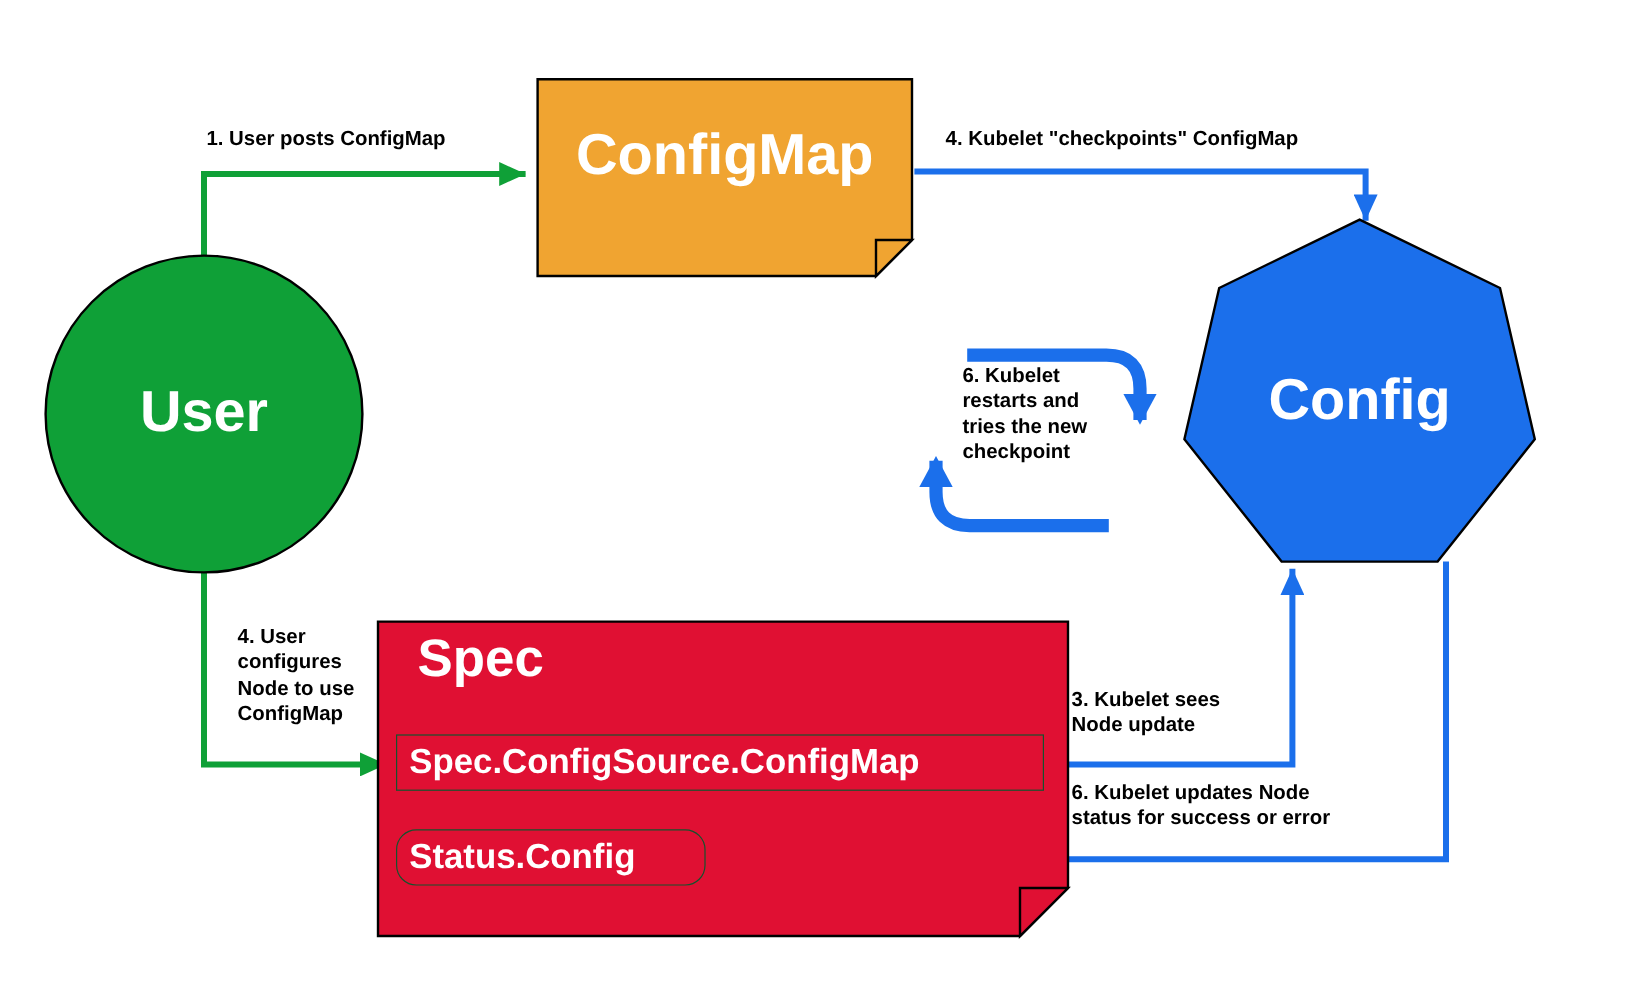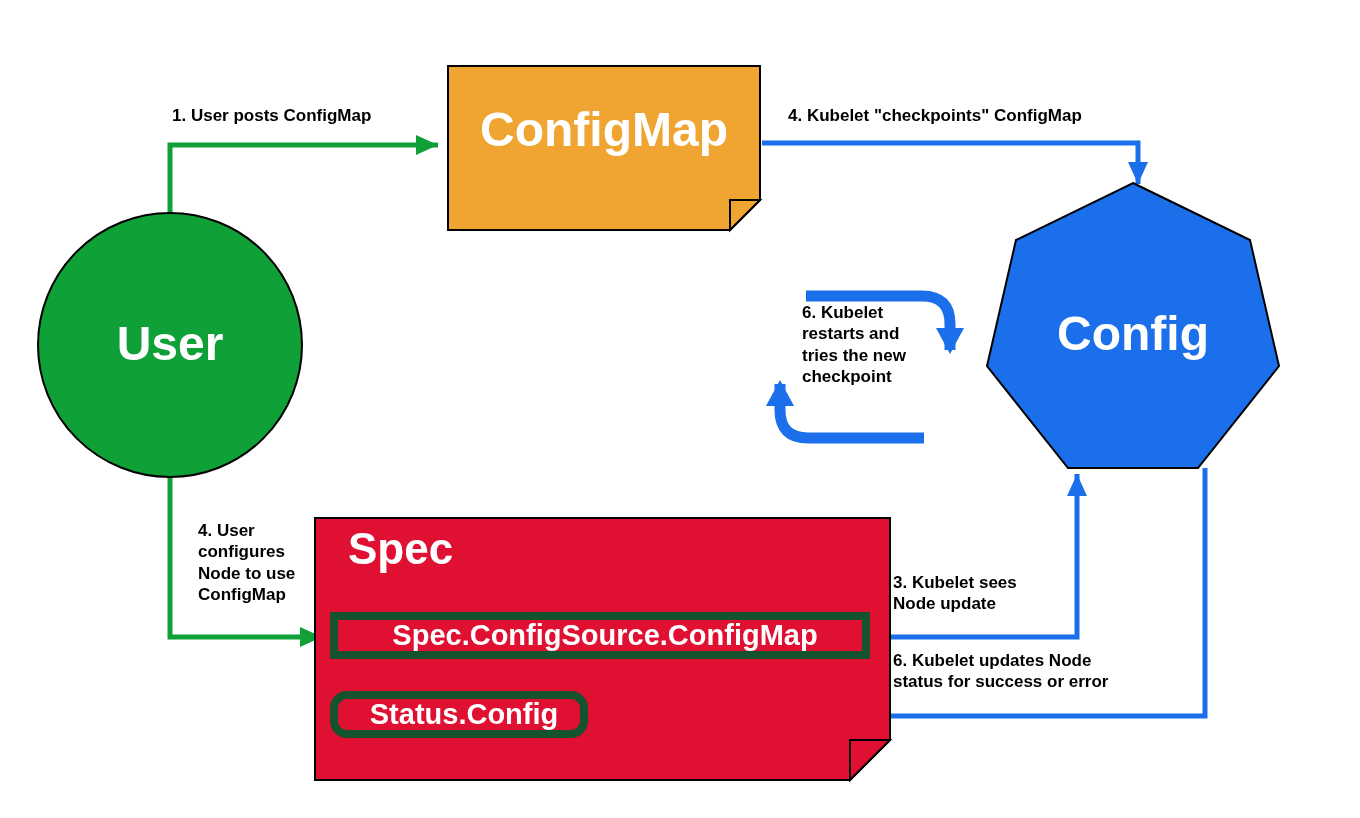--- a/index.html
+++ b/index.html
@@ -53,29 +53,28 @@
     font-weight:bold;
     text-align:center;
   }
   .title-user{ left:38px; top:316px; width:264px; font-size:48px; }
   .title-configmap{ left:448px; top:102px; width:312px; font-size:48px; }
   .title-kubelet{ left:983px; top:306px; width:300px; font-size:48px; }
   .title-node{ left:348px; top:524px; width:300px; font-size:44px; text-align:left; }
 
   .inner-box{
     position:absolute;
-    border:8px solid #14532d;
+    border:1px solid #14532d;
     color:#fff;
     font-weight:bold;
     font-size:29px;
     display:flex;
     align-items:center;
     padding-left:10px;
     background:transparent;
-    justify-content:center;
   }
   .box-spec{ left:330px; top:612px; width:540px; height:47px; }
   .box-status{ left:330px; top:691px; width:258px; height:47px;border-radius:17px; }
 
   .lbl-step1{ left:172px; top:105px; }
   .lbl-step4{ left:788px; top:105px; }
   .lbl-step2{ left:198px; top:520px; width:105px; }
   .lbl-step3{ left:893px; top:572px; width:165px; }
   .lbl-step6{ left:893px; top:650px; width:245px; }
   .lbl-step5{ left:802px; top:302px; width:135px; }

